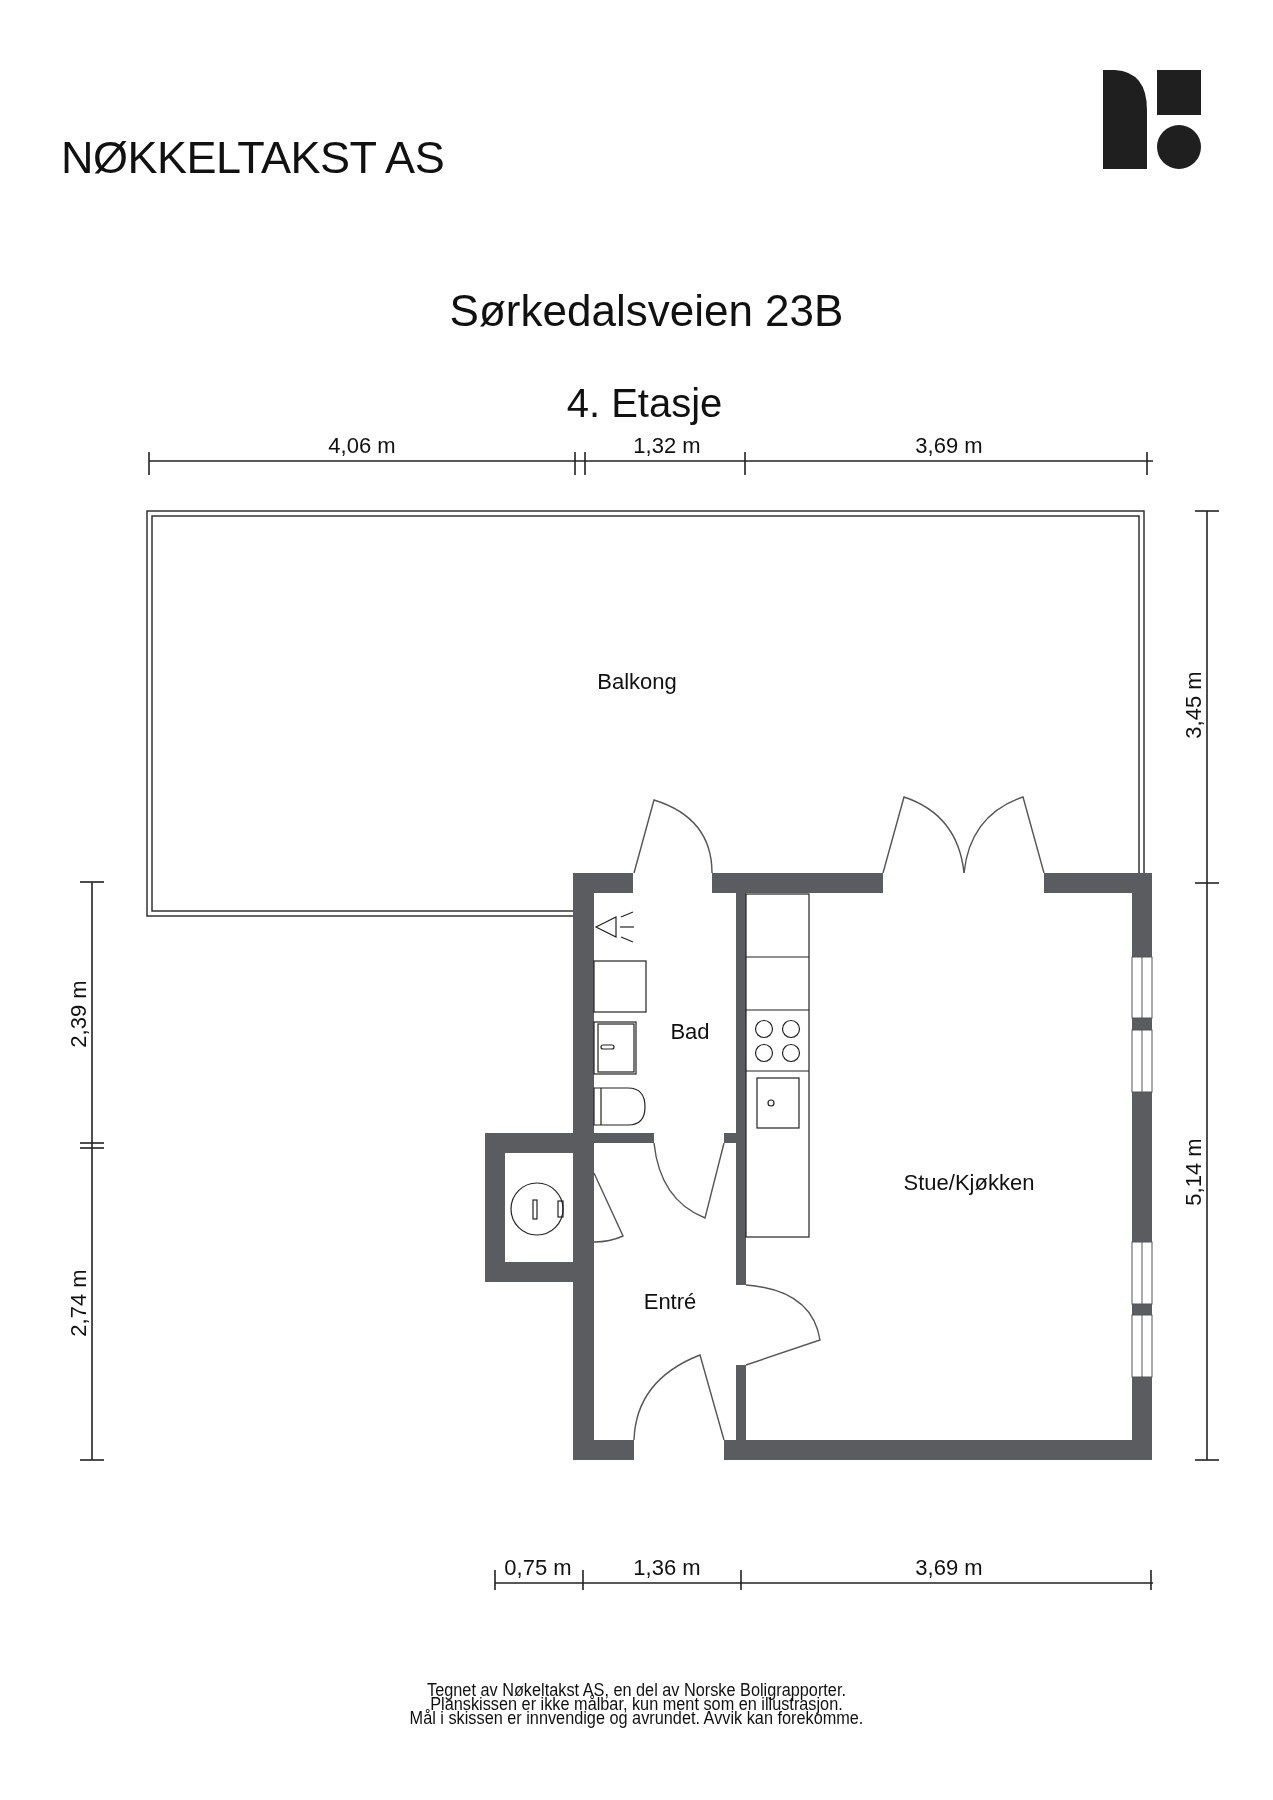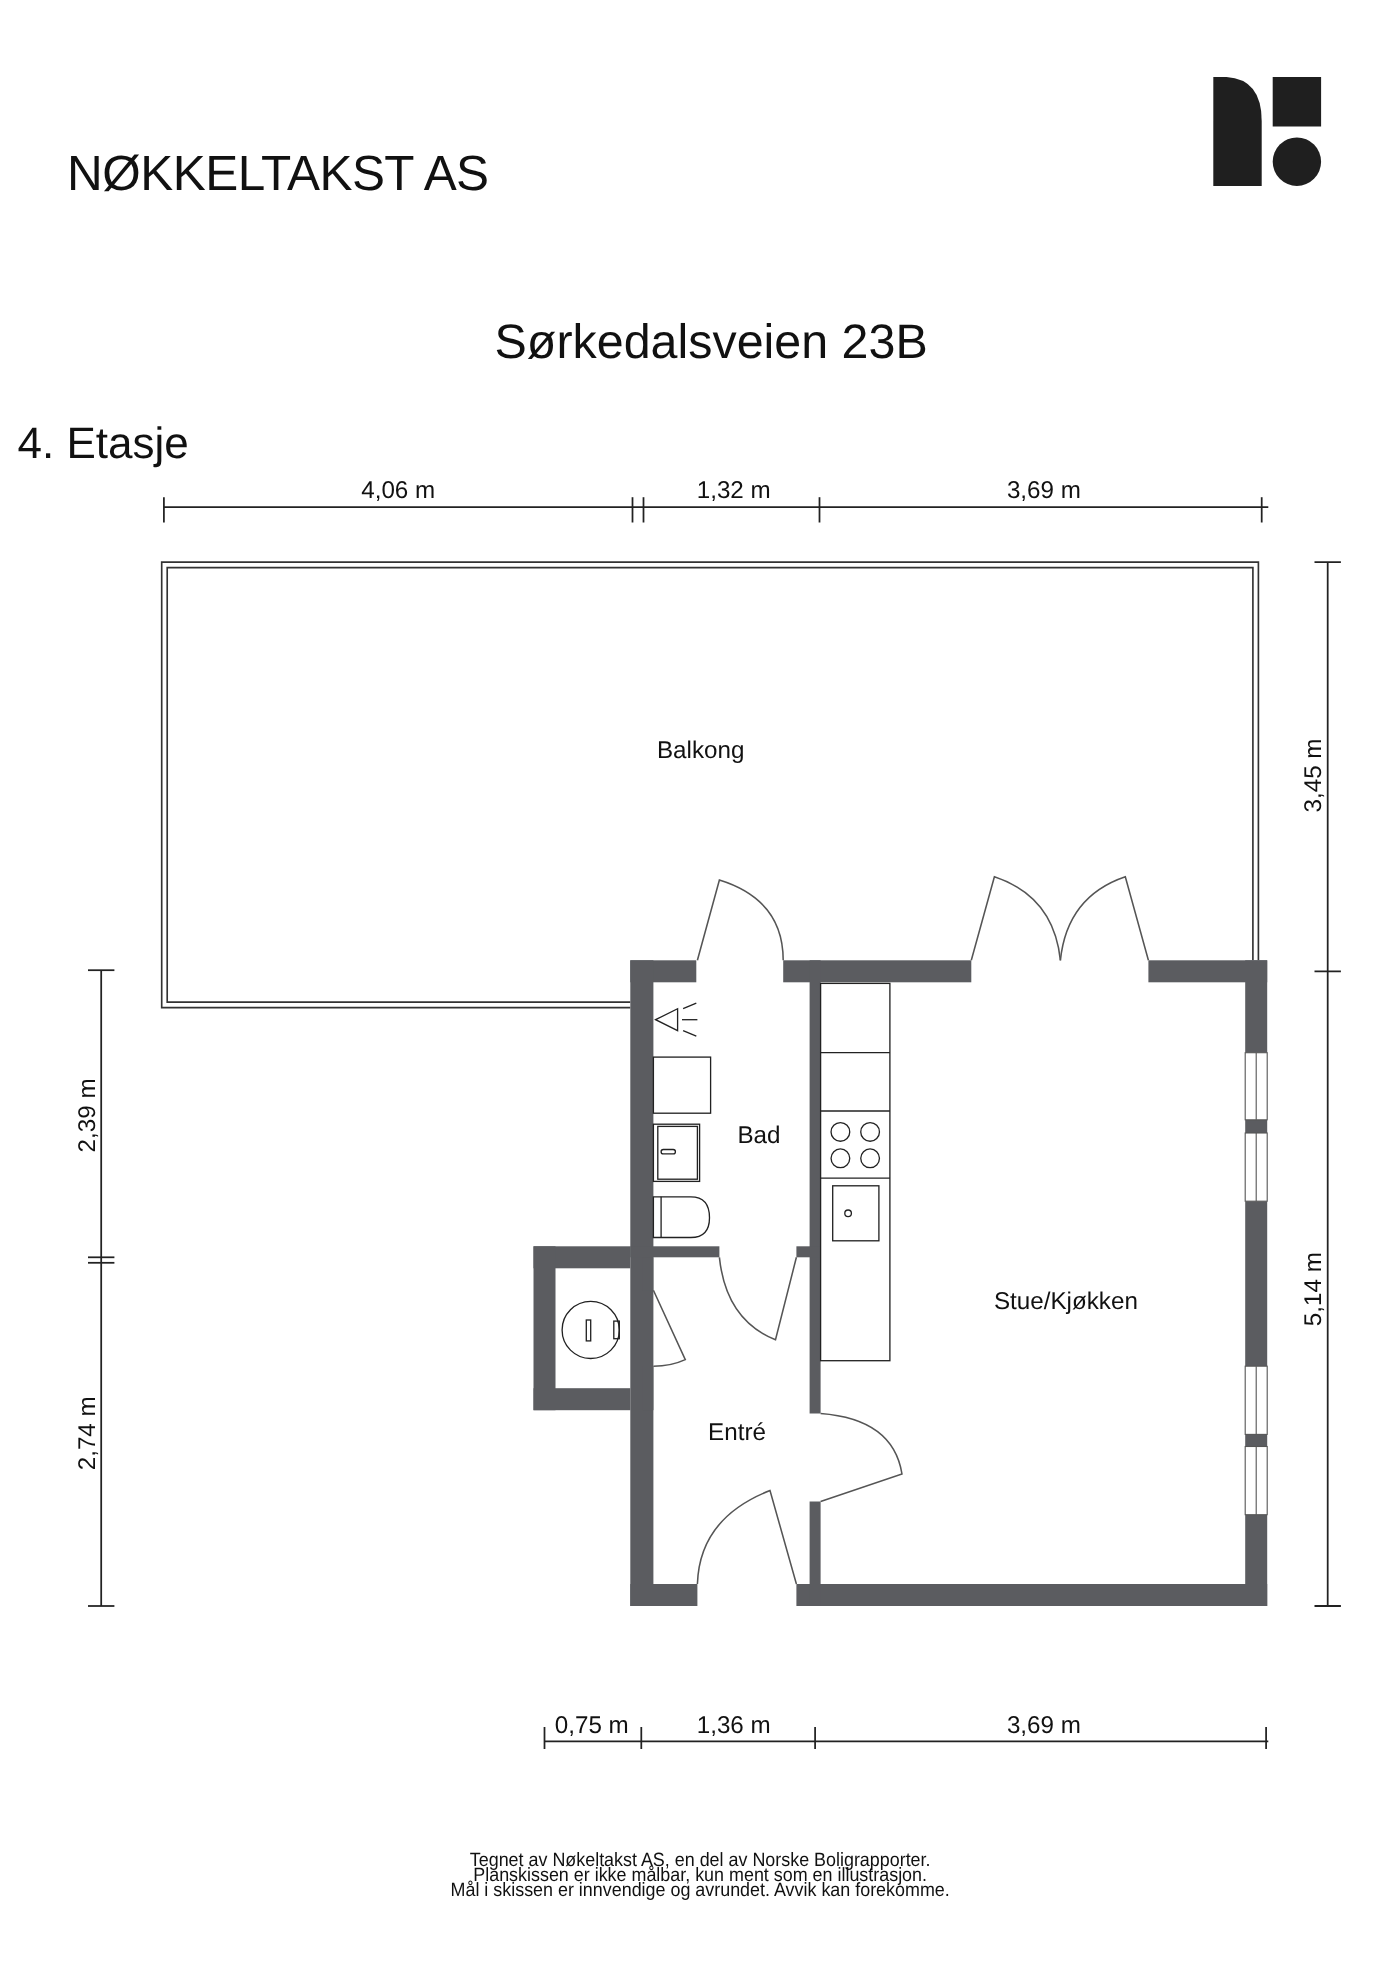--- a/index.html
+++ b/index.html
@@ -1,21 +1,21 @@
 <!DOCTYPE html>
 <html><head>
 <meta charset="utf-8">
 <style>
   html, body { margin: 0; padding: 0; background: #ffffff; }
   body { width: 1273px; height: 1800px; position: relative; overflow: hidden;
          font-family: "Liberation Sans", sans-serif; color: #111; }
   .abs { position: absolute; }
   .company { left: 61px; top: 132px; font-size: 45px; letter-spacing: -0.5px; white-space: nowrap; }
   .address { left: 0; width: 1273px; top: 238px; text-align: center; font-size: 44px; white-space: nowrap; padding-left: 20px; box-sizing: border-box; margin-top: 48px; }
-  .floor { left: 0; width: 1273px; top: 381px; font-size: 40px; white-space: nowrap; padding-left: 16px; box-sizing: border-box; }
+  .floor { left: 0; width: 1273px; top: 381px; text-align: center; font-size: 40px; white-space: nowrap; padding-left: 16px; box-sizing: border-box; }
   .footer { left: 0; width: 1273px; top: 1683px; text-align: center; font-size: 17.5px; line-height: 14px; transform: scaleX(0.93); transform-origin: center; }
   .footer div { white-space: nowrap; }
   svg { position: absolute; left: 0; top: 0; }
   svg text { font-family: "Liberation Sans", sans-serif; fill: #111; }
 </style>
 </head>
 <body>
 
 <div class="abs company">NØKKELTAKST AS</div>
 

